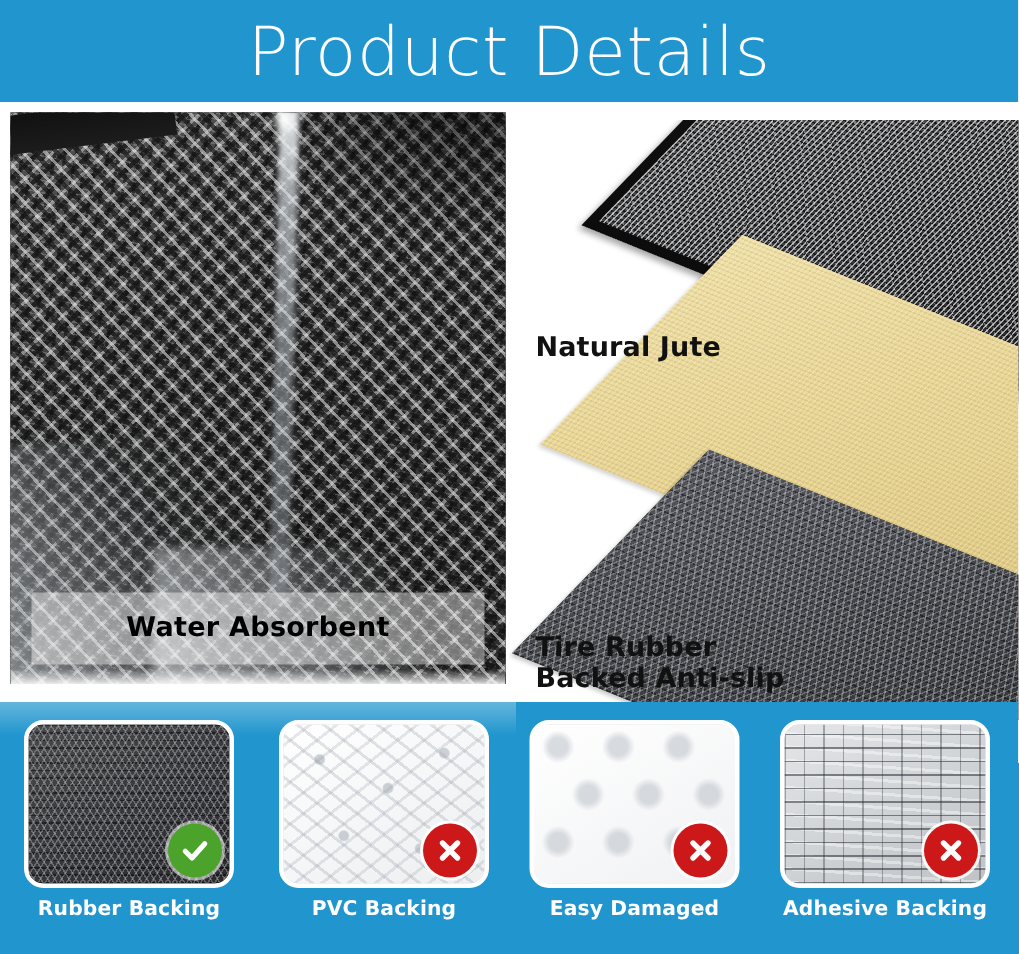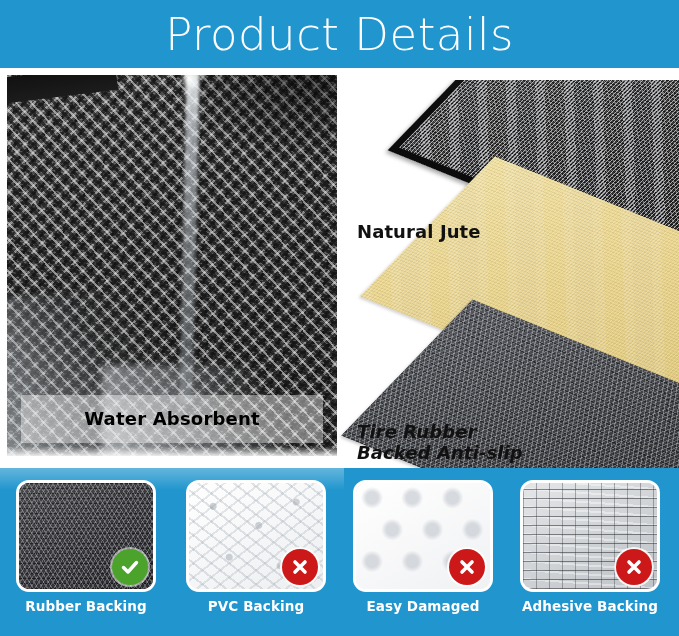--- a/index.html
+++ b/index.html
@@ -155,21 +155,21 @@
     font-family:"DejaVu Sans", sans-serif;
     font-size:18px;
     font-weight:bold;
     line-height:1.16;
     letter-spacing:0.1px;
     white-space:pre;
     z-index:5;
   }
   .lbl-jute{left:20px;top:142px;}
   .lbl-nonwoven{left:20px;top:232px;}
-  .lbl-rubber{left:20px;top:342px;font-style:italic;}
+  .lbl-rubber{left:20px;top:342px;}
 
   
   .bottom{
     position:absolute;left:0;top:468px;width:679px;height:168px;
     background:#2196ce;
   }
   .bottom-sheen{
     position:absolute;left:0;top:0;width:344px;height:22px;
     background:linear-gradient(180deg, rgba(255,255,255,.30), rgba(255,255,255,0));
   }

